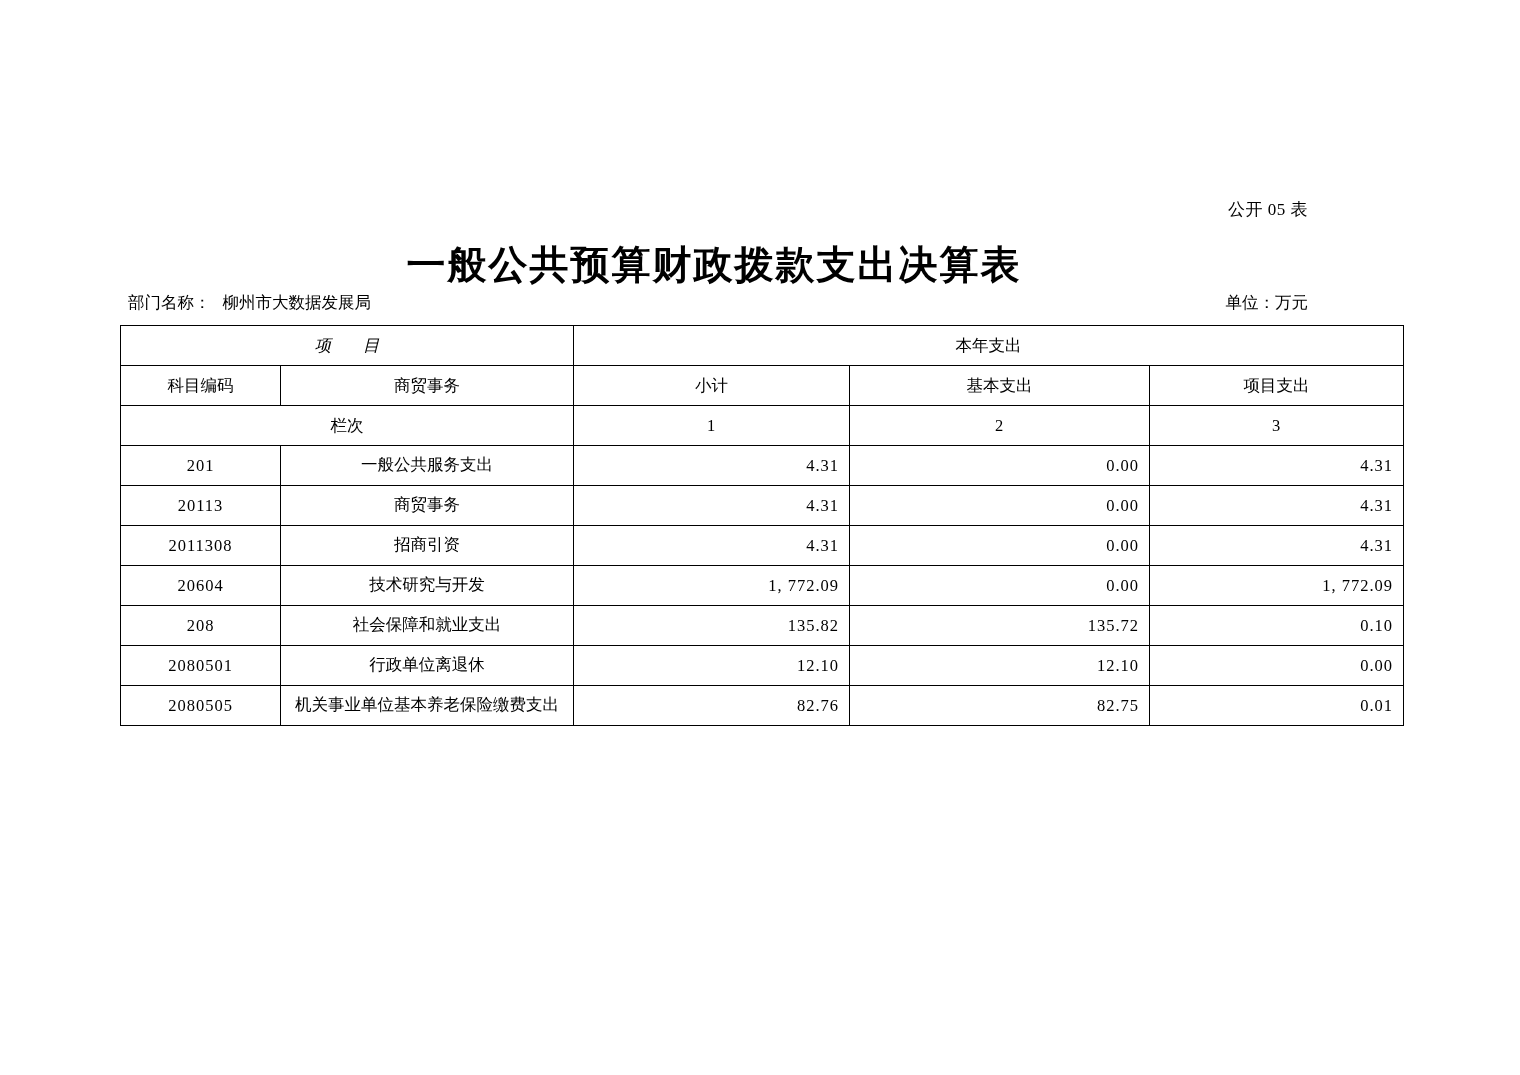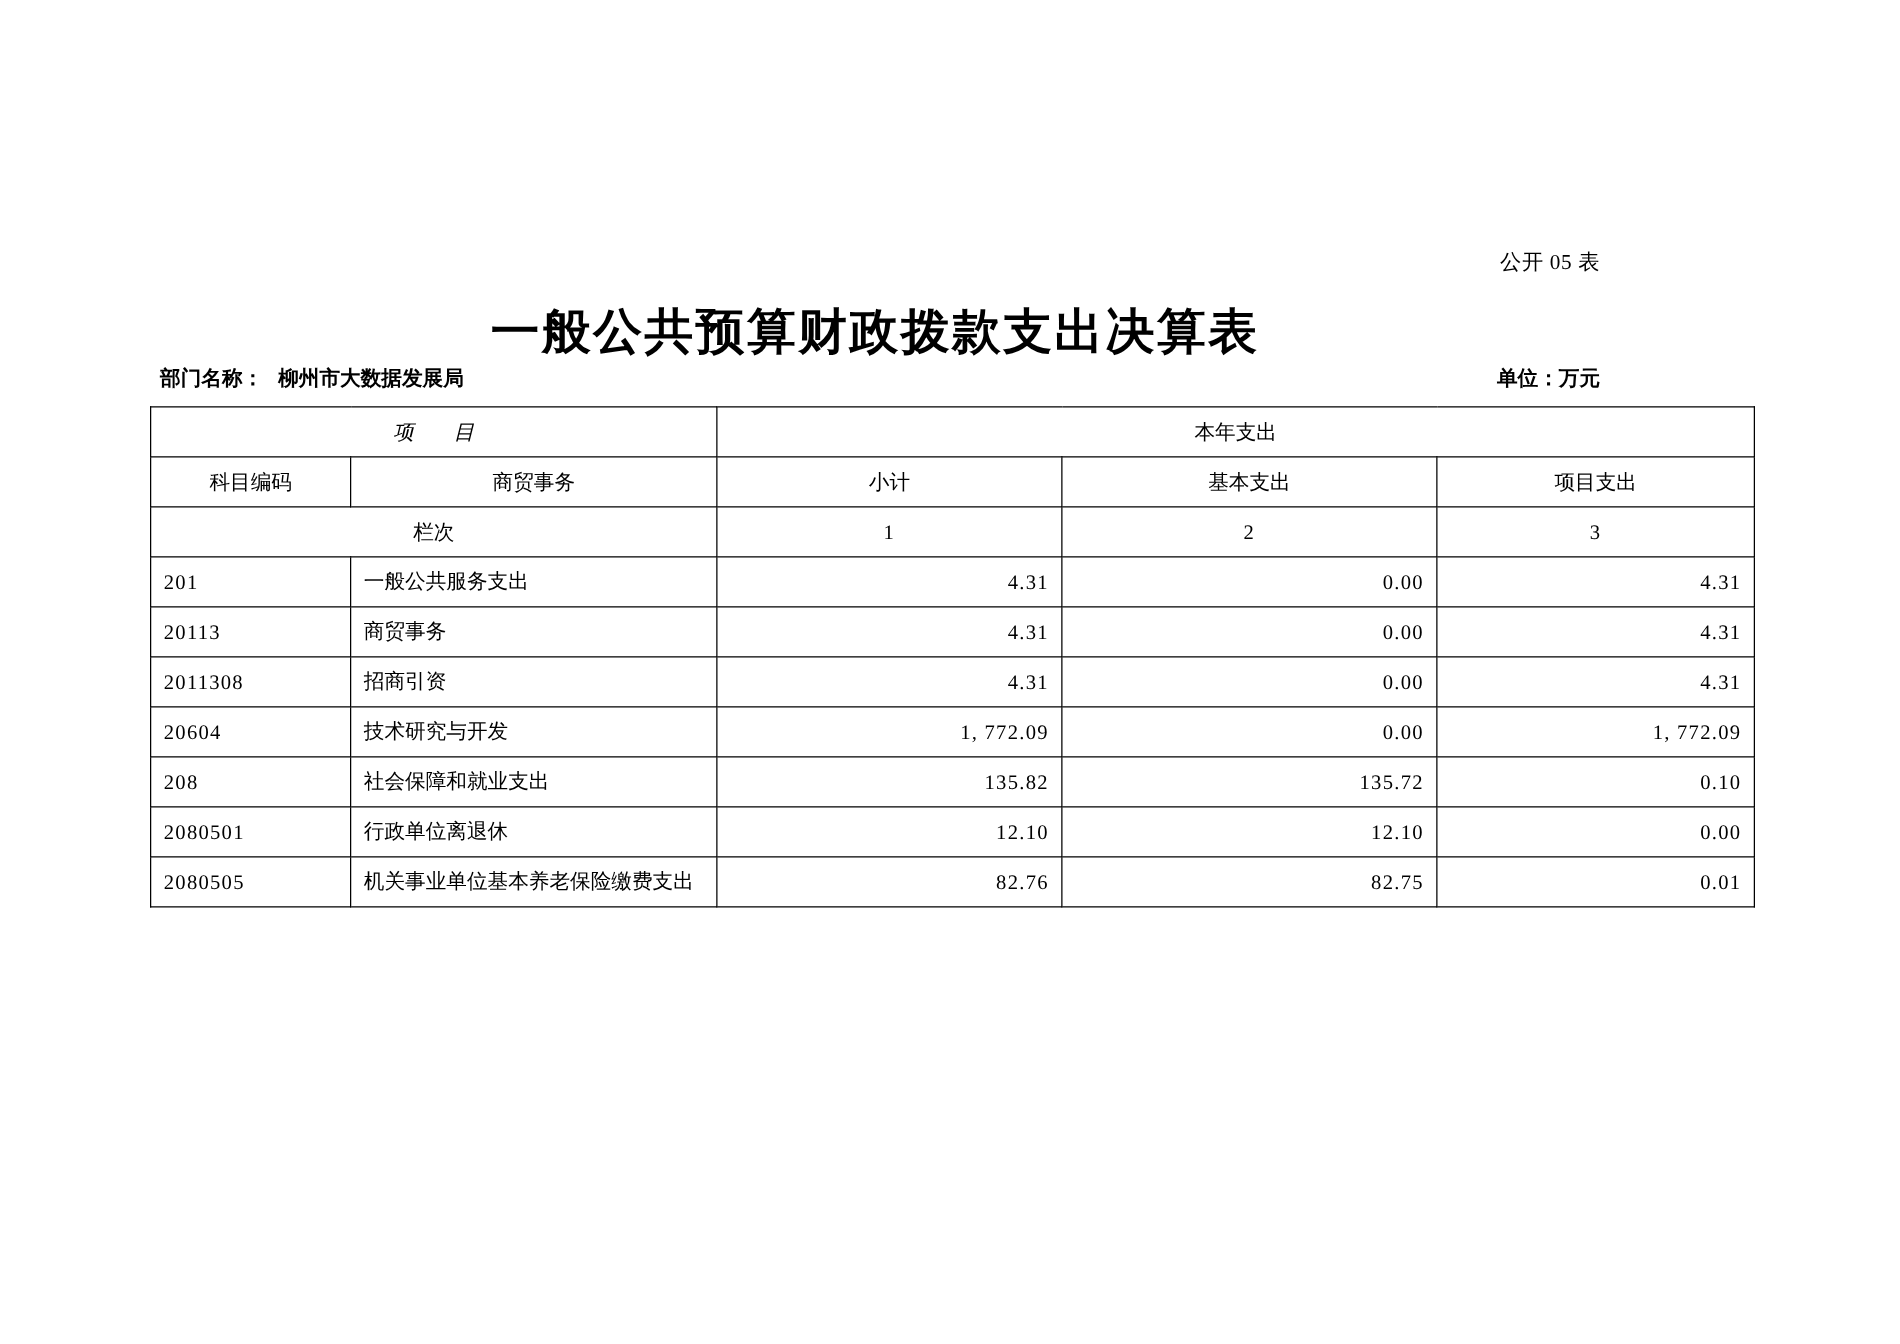--- a/index.html
+++ b/index.html
@@ -14,20 +14,21 @@
     color: #000000;
     position: relative;
     overflow: hidden;
   }
   .page {
     position: absolute;
     left: 0;
     top: 0;
     width: 1400px;
     height: 1075px;
+    padding-left: 28px;
   }
   .form-no {
     position: absolute;
     right: 120px;
     top: 198px;
     font-size: 17px;
     letter-spacing: 0.5px;
   }
   .doc-title {
     position: absolute;
@@ -40,21 +41,20 @@
     letter-spacing: 2px;
     font-family: "Liberation Serif", "DejaVu Serif", serif;
   }
   .meta-row {
     position: absolute;
     left: 120px;
     right: 120px;
     top: 292px;
     height: 24px;
     font-size: 16.5px;
-    font-weight: bold;
   }
   .meta-left {
     position: absolute;
     left: 8px;
     top: 0;
     white-space: nowrap;
   }
   .meta-left .dept-name {
     margin-left: 12px;
   }
@@ -80,21 +80,21 @@
     vertical-align: middle;
   }
   .c-code   { width: 160px; }
   .c-name   { width: 293px; }
   .c-sub    { width: 276px; }
   .c-basic  { width: 300px; }
   .c-proj   { width: 254px; }
 
   .ctr { text-align: center; }
   .rgt { text-align: right; padding-right: 22px; }
-  .lft { text-align: left; }
+  .lft { text-align: center; }
 
   .hdr-item { letter-spacing: 14px; text-indent: 14px; font-style: italic; }
   .num { font-family: "Liberation Serif", "DejaVu Serif", serif; letter-spacing: 1px; }
   .tall { height: 56px; }
   .namecell { line-height: 1.25; }
 </style>
 </head>
 <body>
 
 <div class="page">

